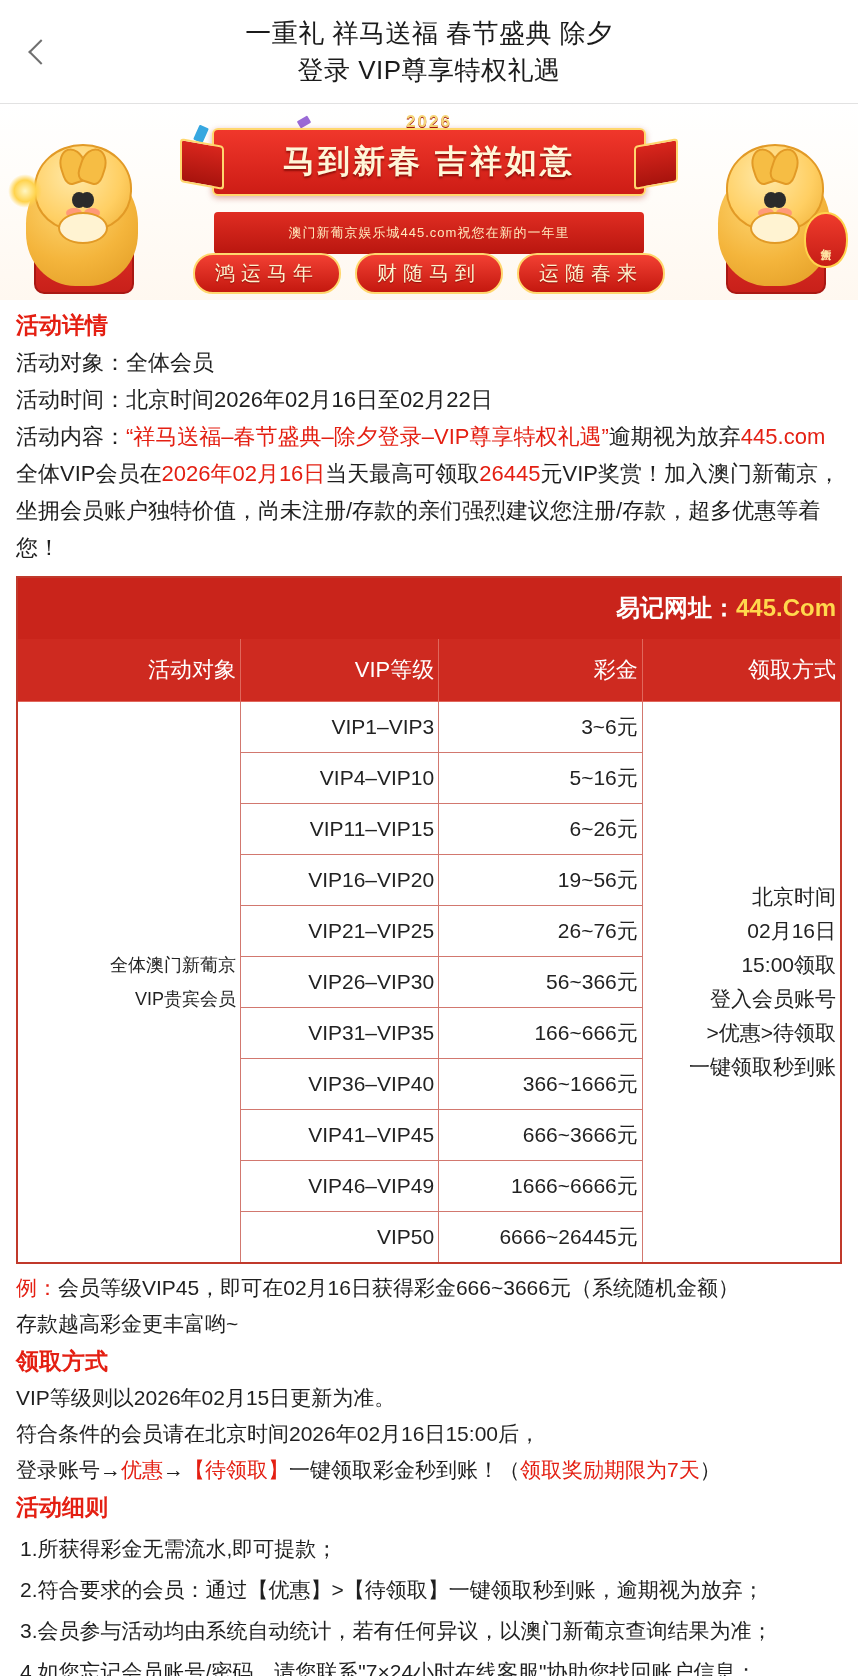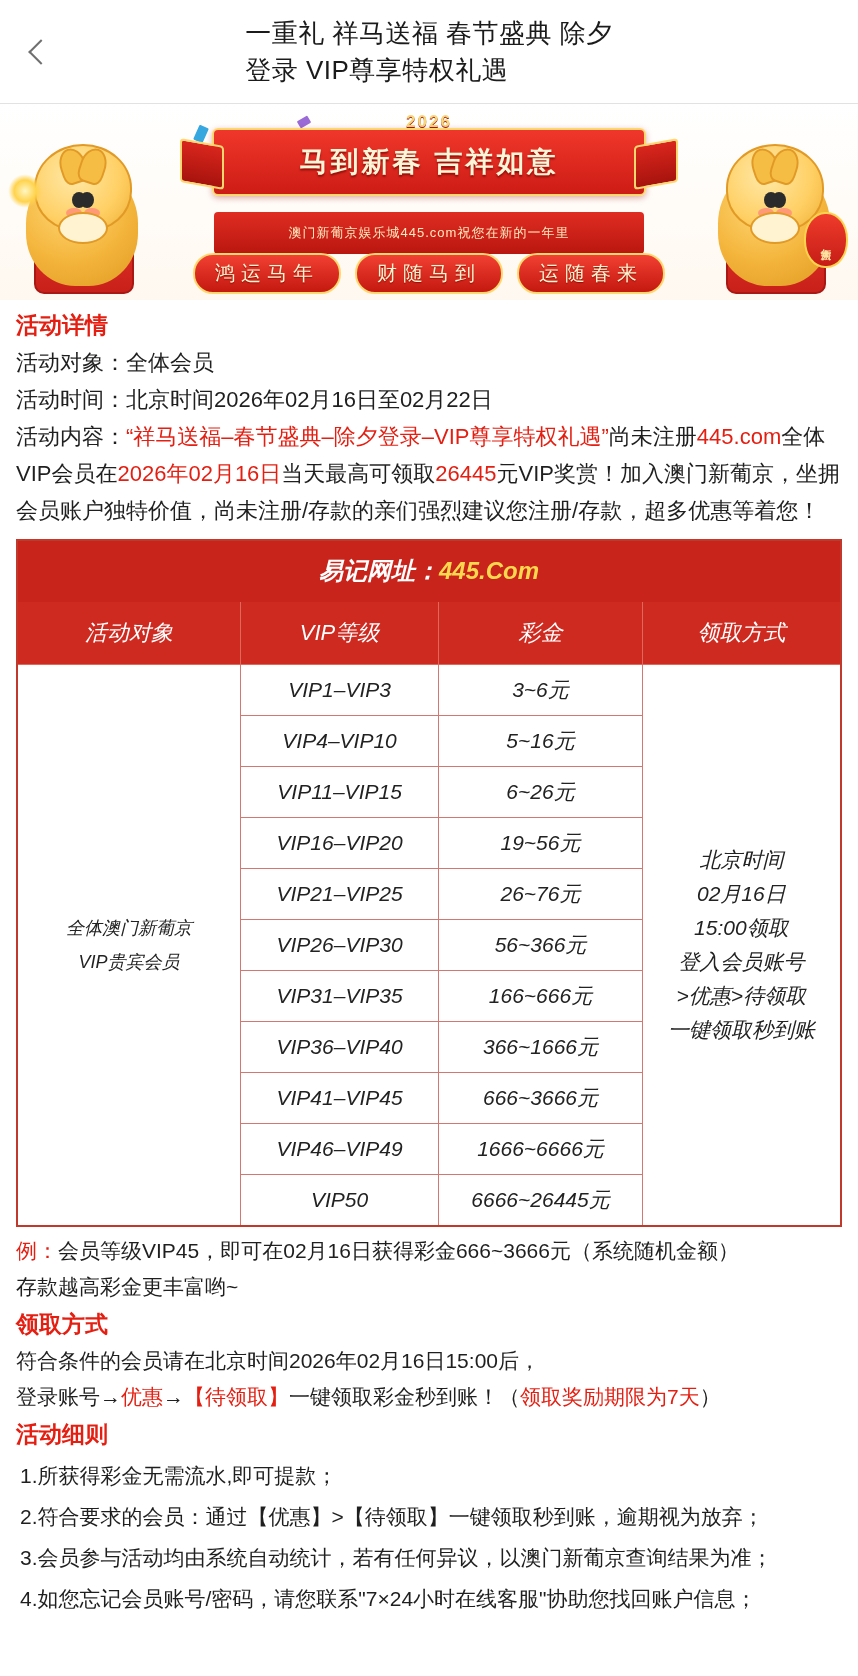--- a/index.html
+++ b/index.html
@@ -44,21 +44,21 @@
   }
   .chev {
     width: 16px;
     height: 16px;
     border-left: 2.5px solid #6f6f6f;
     border-bottom: 2.5px solid #6f6f6f;
     transform: rotate(45deg);
     margin-left: 5px;
   }
   .header-title {
-    text-align: left;
+    text-align: center;
     font-size: 26px;
     line-height: 37px;
     color: #1b1b1b;
     font-weight: 500;
     letter-spacing: 0.5px;
     padding: 0 70px;
   }
 
   
   .banner {
@@ -226,21 +226,21 @@
     width: 40px;
     height: 40px;
     background: linear-gradient(180deg, #d9261d, #a7130d);
     border: 2px solid #ffd76e;
     border-radius: 4px;
   }
   .ribbon:before { left: -34px; transform: skewY(10deg); }
   .ribbon:after  { right: -34px; transform: skewY(-10deg); }
   .ribbon-text {
     color: #fff6d8;
-    font-size: 28px;
+    font-size: 32px;
     font-weight: bold;
     letter-spacing: 3px;
     text-shadow: 0 2px 2px #8f0f0a;
   }
   .sub-ribbon {
     margin: 16px auto 0;
     width: 430px;
     height: 42px;
     background: linear-gradient(180deg, #e02d22 0%, #b9160f 100%);
     border-radius: 4px;
@@ -293,25 +293,24 @@
   
   .tbl {
     width: 100%;
     border-collapse: collapse;
     margin: 10px 0 6px 0;
     border: 2px solid #c0392b;
     font-size: 21px;
   }
   .tbl td, .tbl th {
     border: 1px solid #d2786f;
-    text-align: center;
+    text-align: right;
     padding: 7px 4px;
     color: #222;
     font-weight: normal;
-    font-style: italic;
   }
   .tbl .url-row td {
     background: #c9241b;
     color: #ffffff;
     font-size: 24px;
     font-weight: bold;
     padding: 12px 4px;
     border: 1px solid #c9241b;
   }
   .url-val { color: #ffd84d; }
@@ -417,21 +416,21 @@
 
     <div class="row-line">
       <span>活动对象：</span><span>全体会员</span>
     </div>
 
     <div class="row-line">
       <span>活动时间：</span><span>北京时间2026年02月16日至02月22日</span>
     </div>
 
     <div class="para">
-      <span>活动内容：</span><span class="red">“祥马送福–春节盛典–除夕登录–VIP尊享特权礼遇”</span><span>尚未注册</span><span class="red">445.com</span><span>全体VIP会员在</span><span class="red">2026年02月16日</span><span>当天最高可领取</span><span class="red">26445</span><span>元VIP奖赏！加入澳门新葡京，坐拥会员账户独特价值，尚未注册/存款的亲们强烈建议您注册/存款，超多优惠等着您！</span>
+      <span>活动内容：</span><span class="red">“祥马送福–春节盛典–除夕登录–VIP尊享特权礼遇”</span><span>逾期视为放弃</span><span class="red">445.com</span><span>全体VIP会员在</span><span class="red">2026年02月16日</span><span>当天最高可领取</span><span class="red">26445</span><span>元VIP奖赏！加入澳门新葡京，坐拥会员账户独特价值，尚未注册/存款的亲们强烈建议您注册/存款，超多优惠等着您！</span>
     </div>
 
     <table class="tbl">
       <tbody>
         <tr class="url-row">
           <td colspan="4">
             <span>易记网址：</span><span class="url-val">445.Com</span>
           </td>
         </tr>
         <tr class="head-row">
@@ -501,20 +500,21 @@
     </table>
 
     <div class="note">
       <div>
         <span class="red">例：</span><span>会员等级VIP45，即可在02月16日获得彩金666~3666元（系统随机金额）</span>
       </div>
       <div>存款越高彩金更丰富哟~</div>
     </div>
 
     <div class="sec-title">领取方式</div>
+    <div class="note">VIP等级则以2026年02月15日更新为准。</div>
     <div class="note">符合条件的会员请在北京时间2026年02月16日15:00后，</div>
     <div class="note">
       <span>登录账号→</span><span class="red">优惠</span><span>→</span><span class="red">【待领取】</span><span>一键领取彩金秒到账！（</span><span class="red">领取奖励期限为7天</span><span>）</span>
     </div>
 
     <div class="sec-title">活动细则</div>
     <div class="rules">
       <p>1.所获得彩金无需流水,即可提款；</p>
       <p>2.符合要求的会员：通过【优惠】&gt;【待领取】一键领取秒到账，逾期视为放弃；</p>
       <p>3.会员参与活动均由系统自动统计，若有任何异议，以澳门新葡京查询结果为准；</p>

